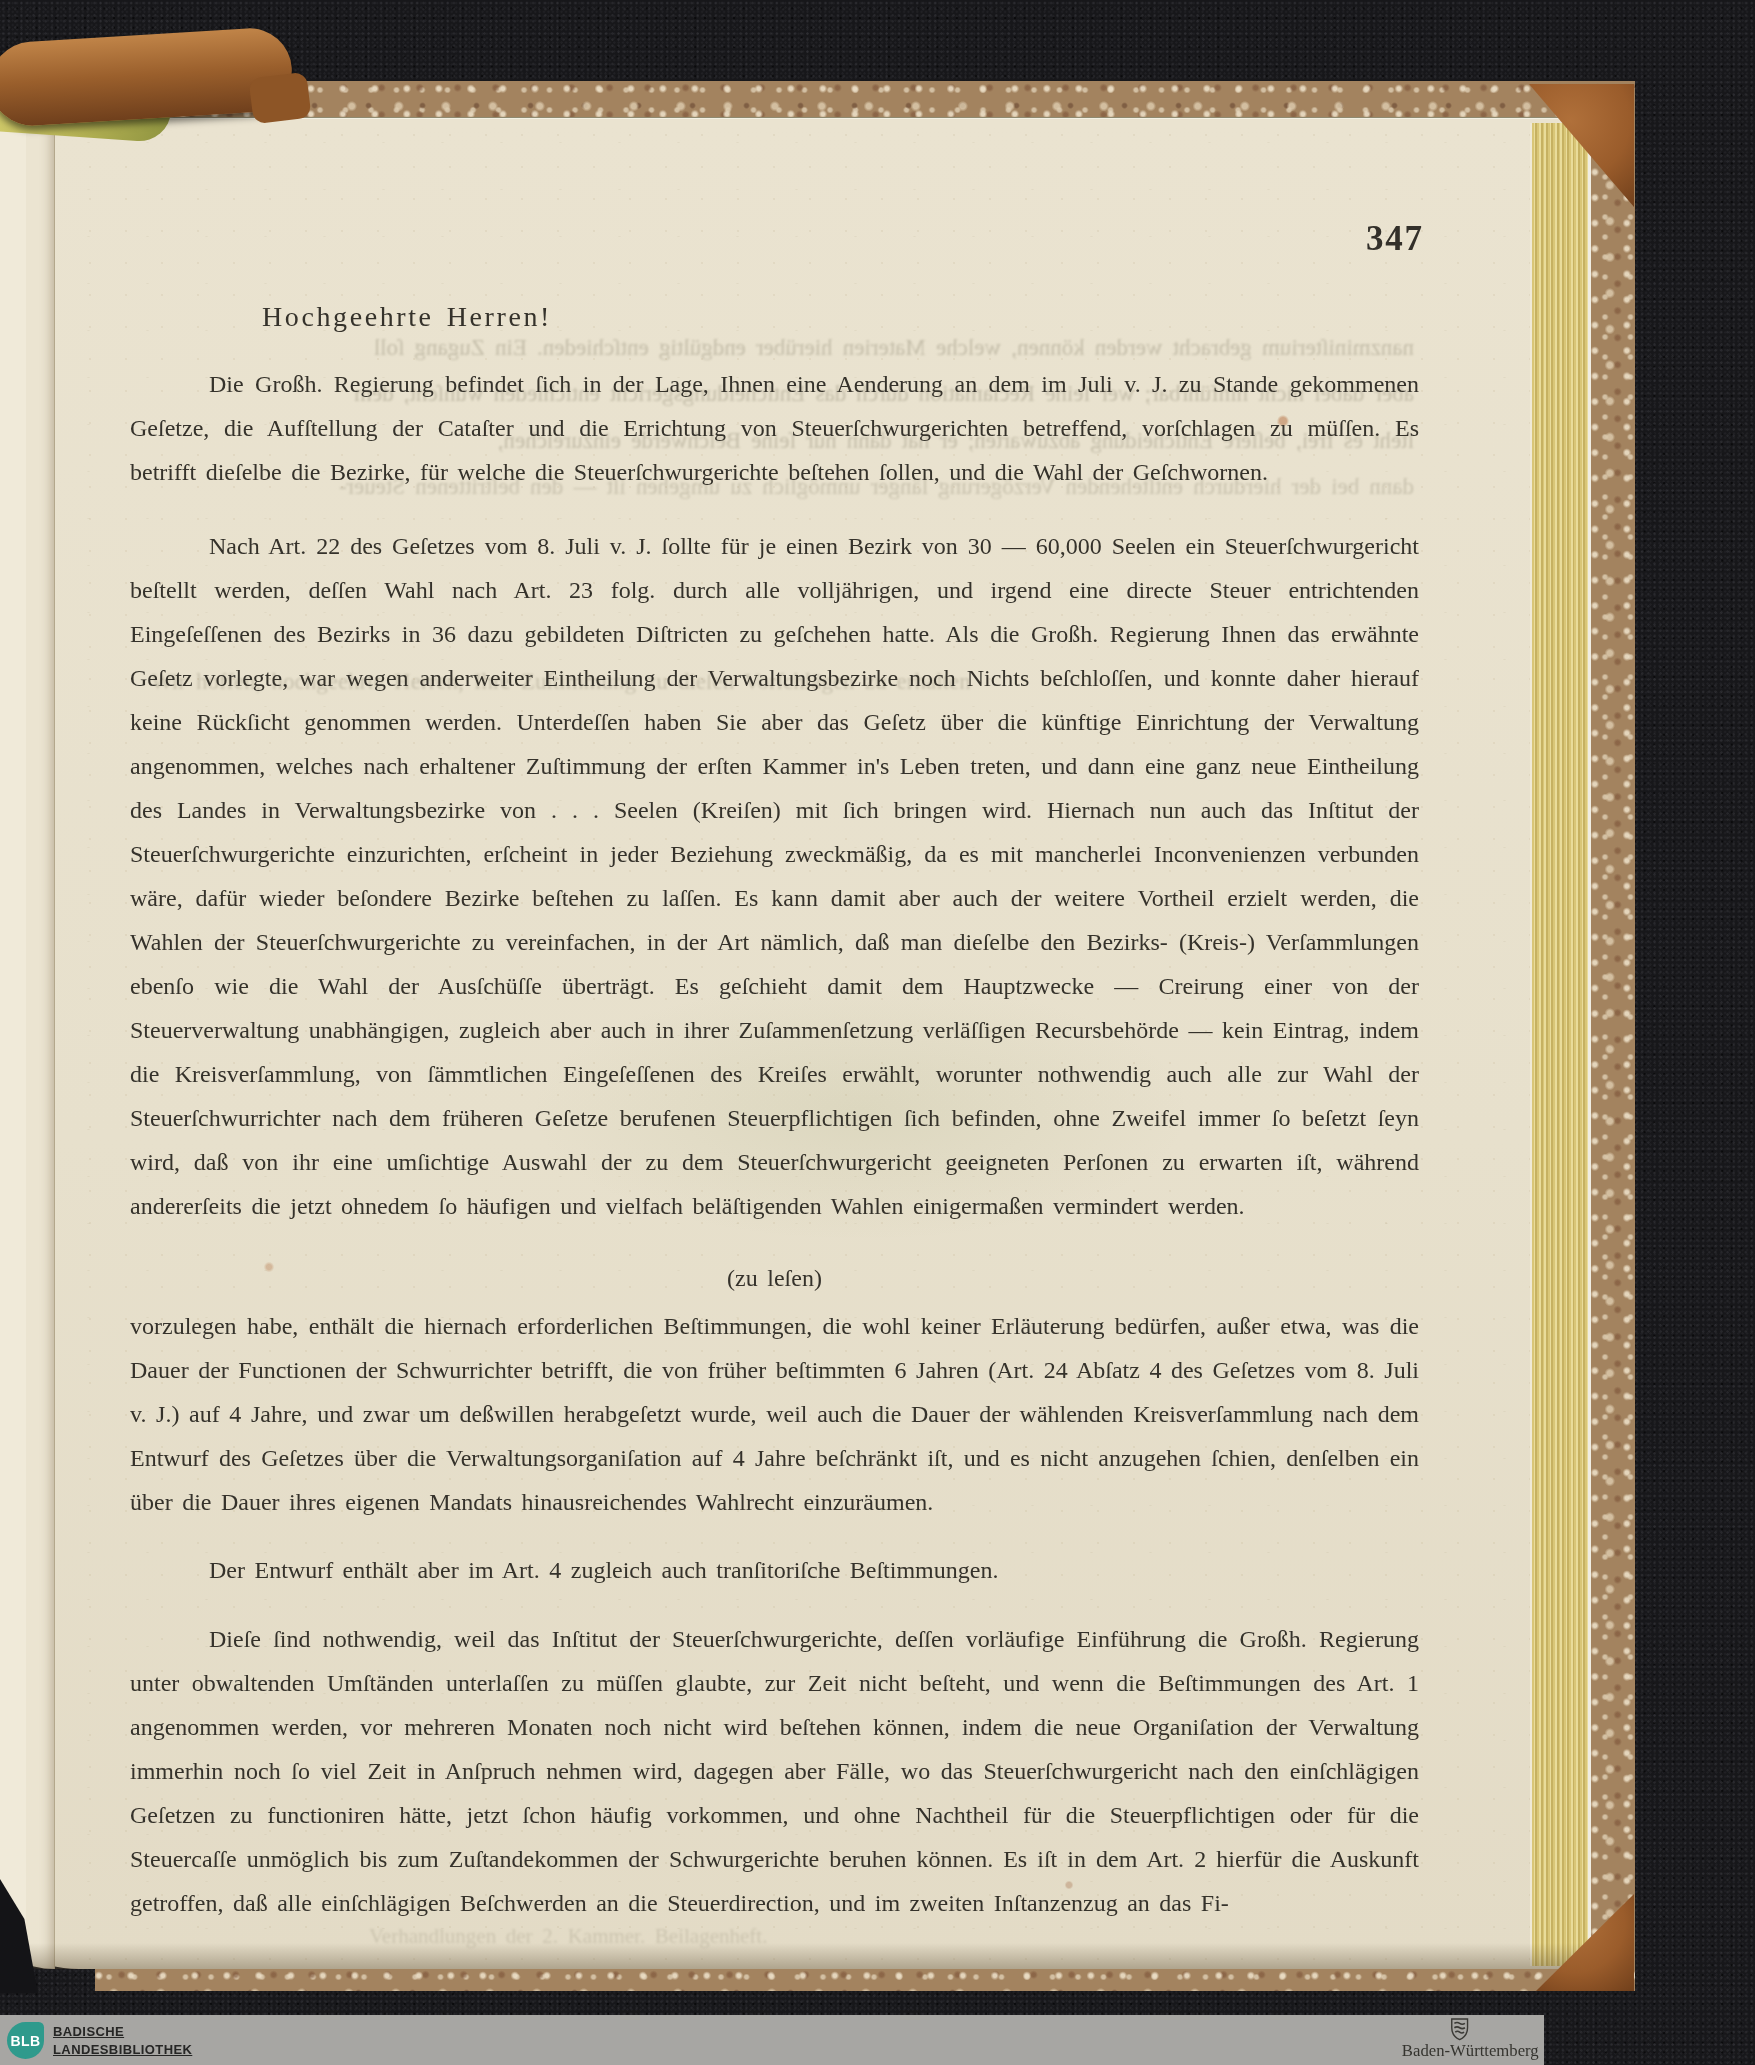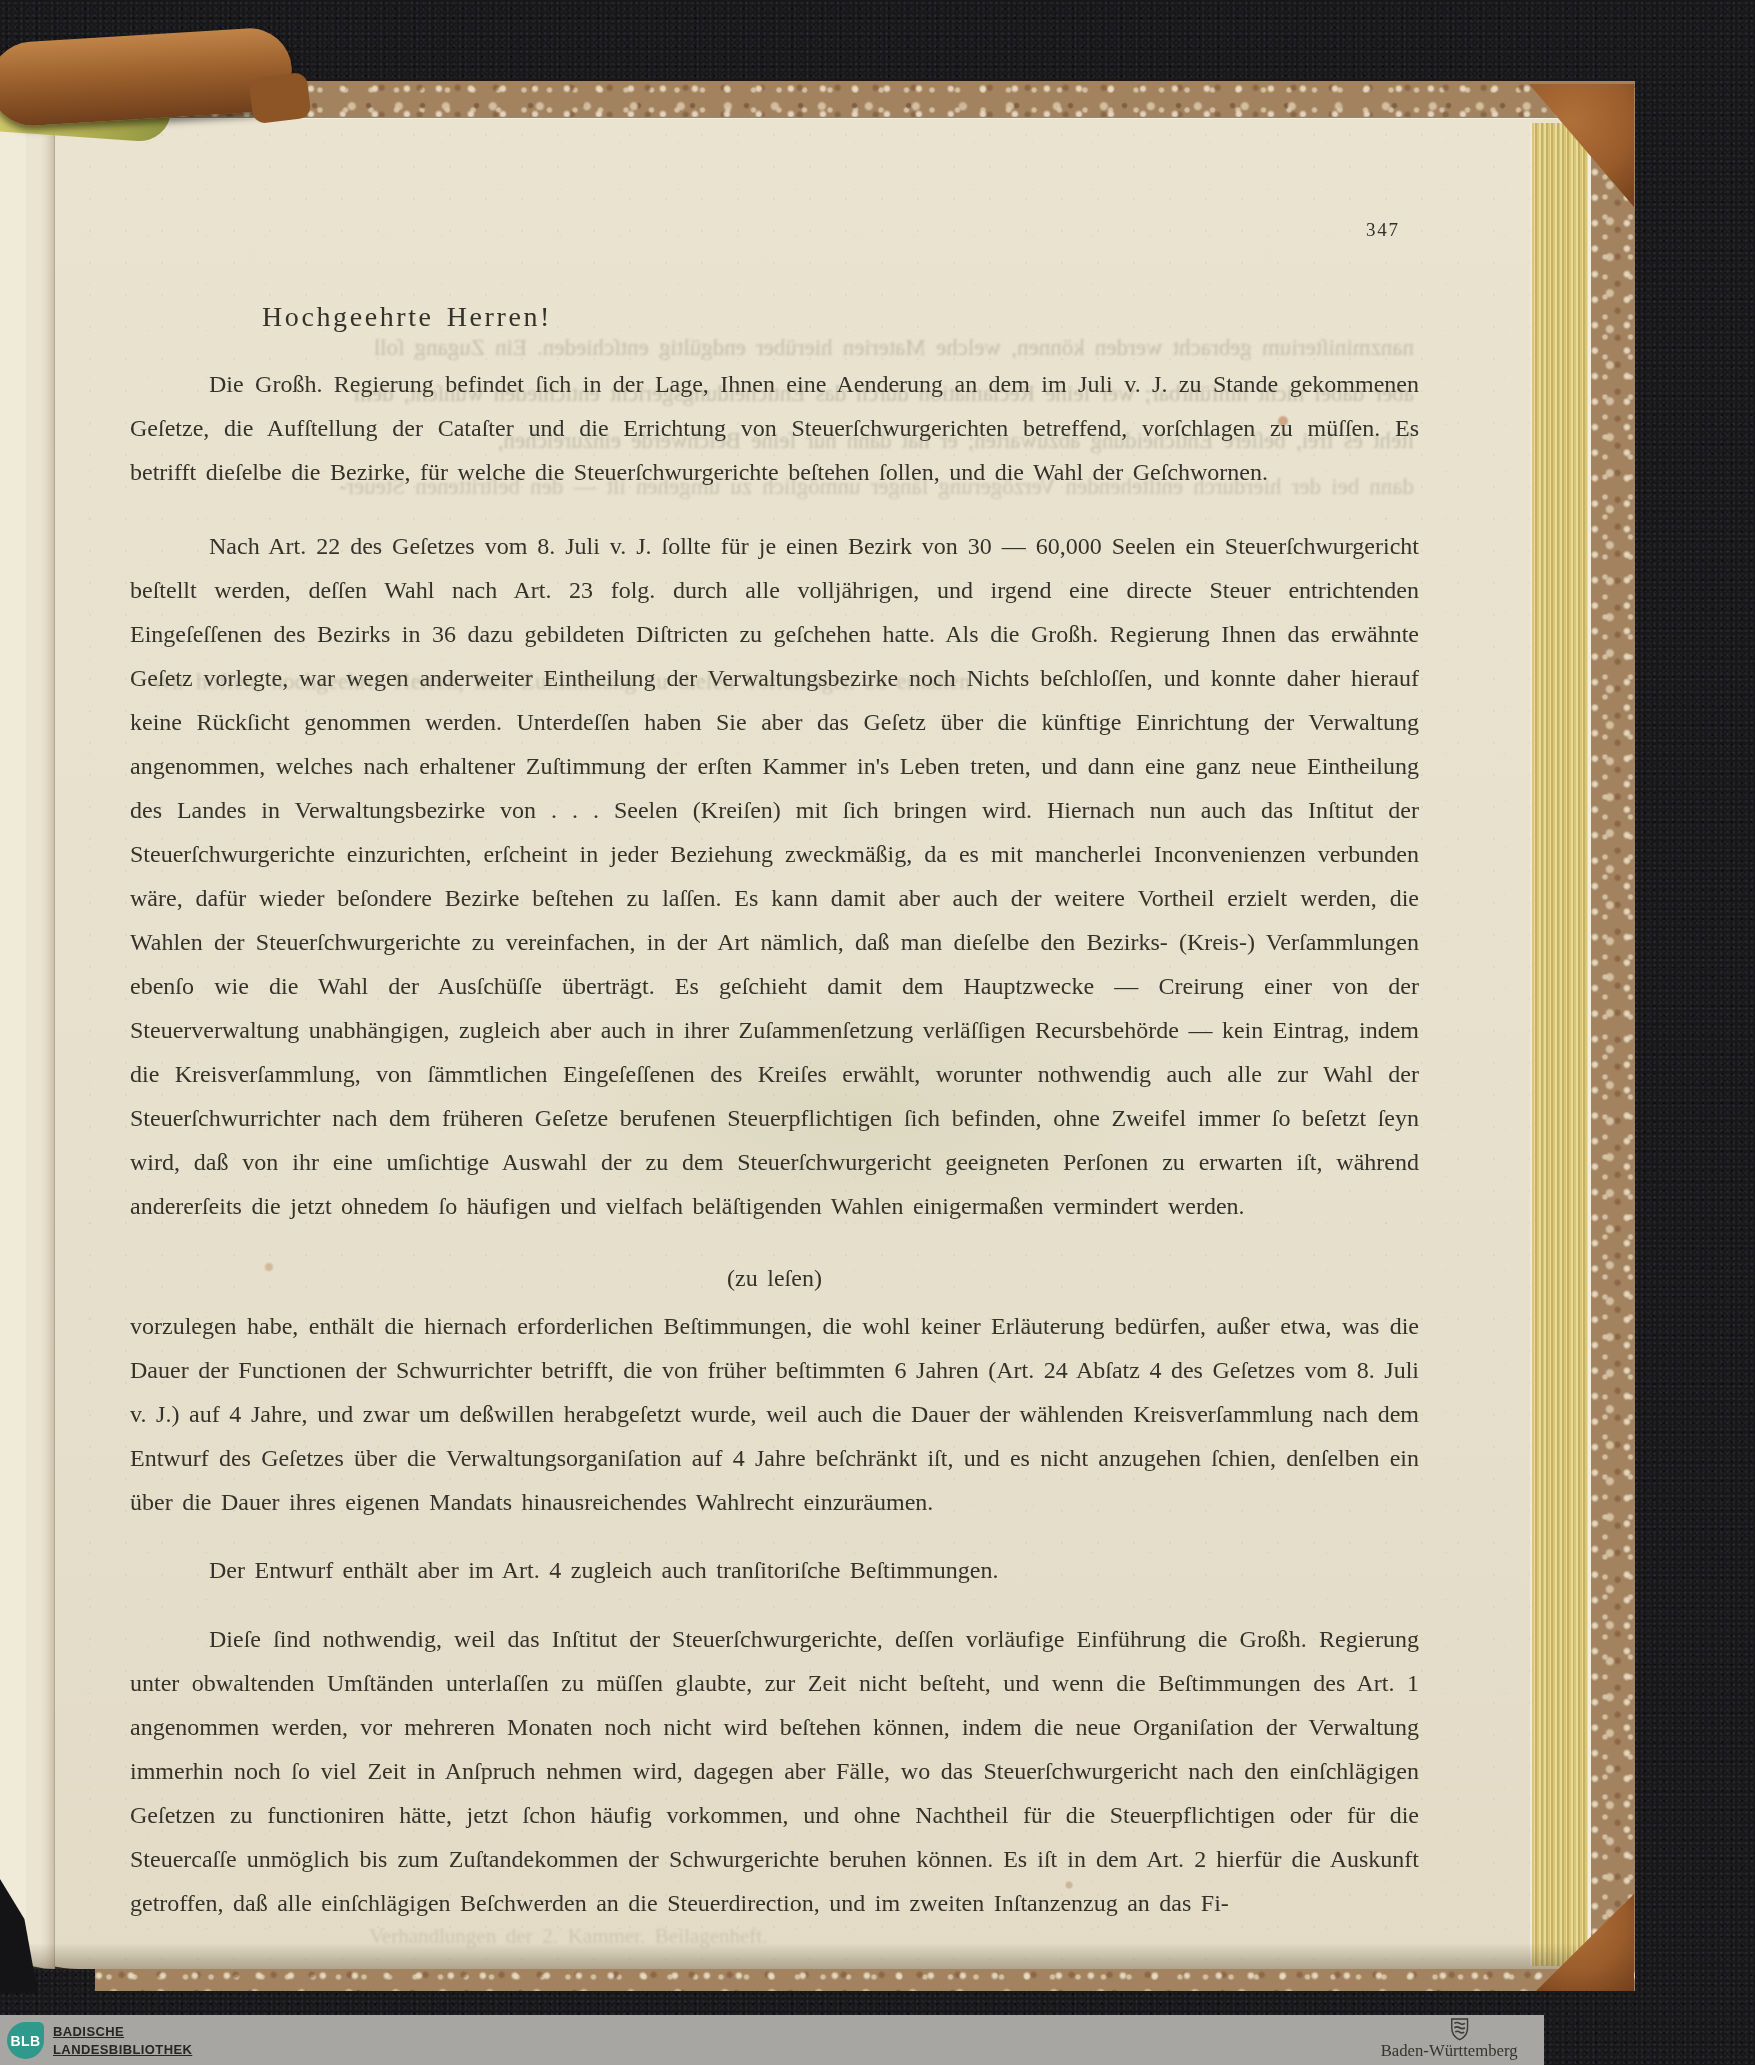--- a/index.html
+++ b/index.html
@@ -56,21 +56,21 @@
   .spine-roll{position:absolute;left:-10.5px;top:35px;width:302px;height:84px;border-radius:42px;
     background:linear-gradient(180deg,#c08448 0%,#9a5f2c 48%,#6f3f1c 100%);
     transform:rotate(-3.5deg);box-shadow:0 4.4px 7px rgba(0,0,0,.5);}
   .spine-roll-end{position:absolute;left:251px;top:75px;width:58px;height:46px;background:#8d5526;
     border-radius:12.3px;transform:rotate(-7deg);}
   .headband{position:absolute;left:14px;top:75px;width:214px;height:39px;border-radius:5.3px;
     background:repeating-linear-gradient(90deg,#8295bb 0 8px,#e9e5d6 8px 16px);transform:rotate(-5deg);}
   .silk-marker{position:absolute;left:-8.8px;top:84px;width:180px;height:53px;
     background:linear-gradient(100deg,#d3cc6c 0%,#b5b254 50%,#8f9440 100%);
     transform:rotate(4deg);border-radius:0 35px 53px 17.6px;}
-  .page-number{position:absolute;left:1366px;top:219px;font-size:19px;font-weight:normal;
+  .page-number{position:absolute;left:1366px;top:219px;font-size:35px;font-weight:bold;
     color:#33302a;letter-spacing:1.8px;}
   .text-block{position:absolute;left:130px;top:295px;width:1289px;height:1675px;overflow:hidden;
     font-size:24px;line-height:44px;color:#35322b;word-spacing:3.5px;}
   .salutation{font-size:28px;letter-spacing:2.6px;margin:0 0 23px 132px;}
   .para{margin:0 0 26px 0;text-indent:79px;text-align:justify;}
   .para.p1{margin-bottom:30px;}
   .para.p2{margin-bottom:28px;}
   .para.art1{margin-bottom:3.5px;text-align:left;}
   .para.center{text-align:center;text-indent:0;margin-bottom:3.5px;}
   .para.cont{text-indent:0;margin-bottom:24.6px;}
@@ -86,21 +86,21 @@
   .g5{left:151px;top:550px;width:1167px;opacity:.26;}
   .g6{left:369px;top:1805px;width:790px;font-size:21px;opacity:.20;}
   .stain{position:absolute;left:527px;top:860px;width:667px;height:263px;pointer-events:none;
     background:radial-gradient(ellipse at center,rgba(140,150,95,.12),transparent 70%);}
   .footer-bar{position:absolute;left:0;top:2015px;width:1544px;height:51px;background:#a7a6a3;}
   .blb-badge{position:absolute;left:7px;top:7px;width:37px;height:37px;background:#2f9a8c;
     border-radius:50% 14% 50% 50%;display:flex;align-items:center;justify-content:center;
     color:#ffffff;font-family:"Liberation Sans",sans-serif;font-weight:bold;font-size:14px;letter-spacing:0.4px;}
   .lib-name{position:absolute;left:53px;top:8px;font-family:"Liberation Sans",sans-serif;
     font-weight:bold;font-size:13px;line-height:17.6px;color:#262625;letter-spacing:0.4px;text-decoration:underline;}
-  .bw-logo{position:absolute;right:5.3px;top:1.8px;width:158px;text-align:left;color:#35342f;}
+  .bw-logo{position:absolute;right:5.3px;top:1.8px;width:158px;text-align:right;color:#35342f;}
   .bw-crest{display:block;margin:0.9px auto 0;}
   .bw-label{font-size:16.7px;line-height:19.3px;}
 </style>
 </head>
 <body>
 
 <div class="stage">
 
   <div class="board-top marble"></div>
   <div class="gilt-top"></div>

